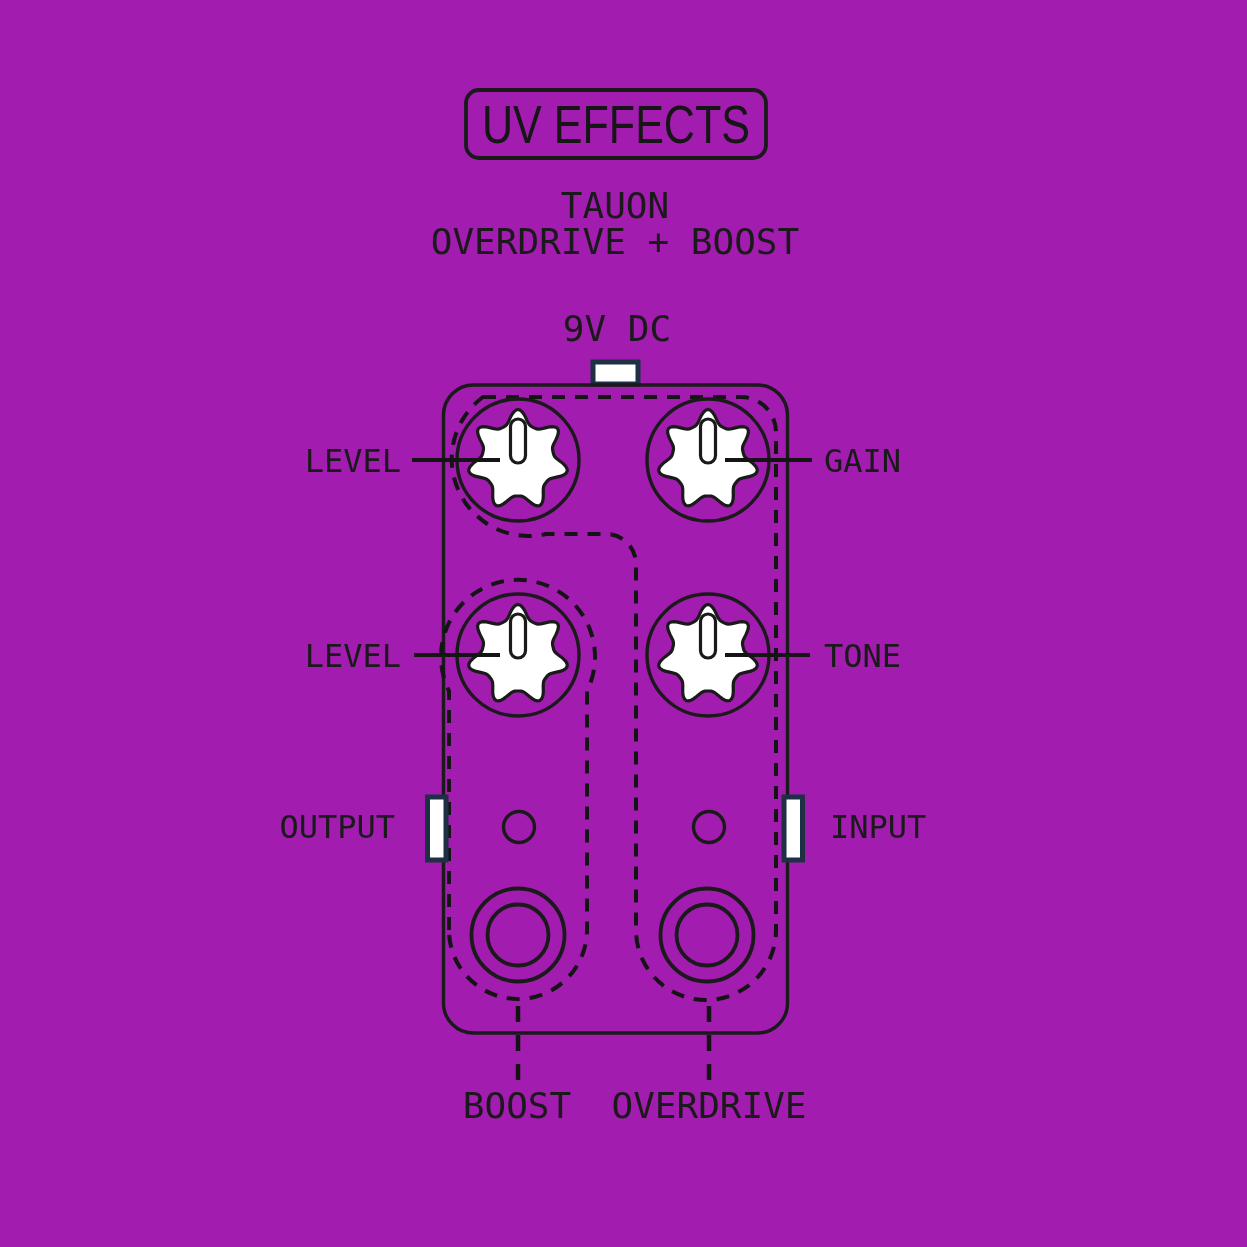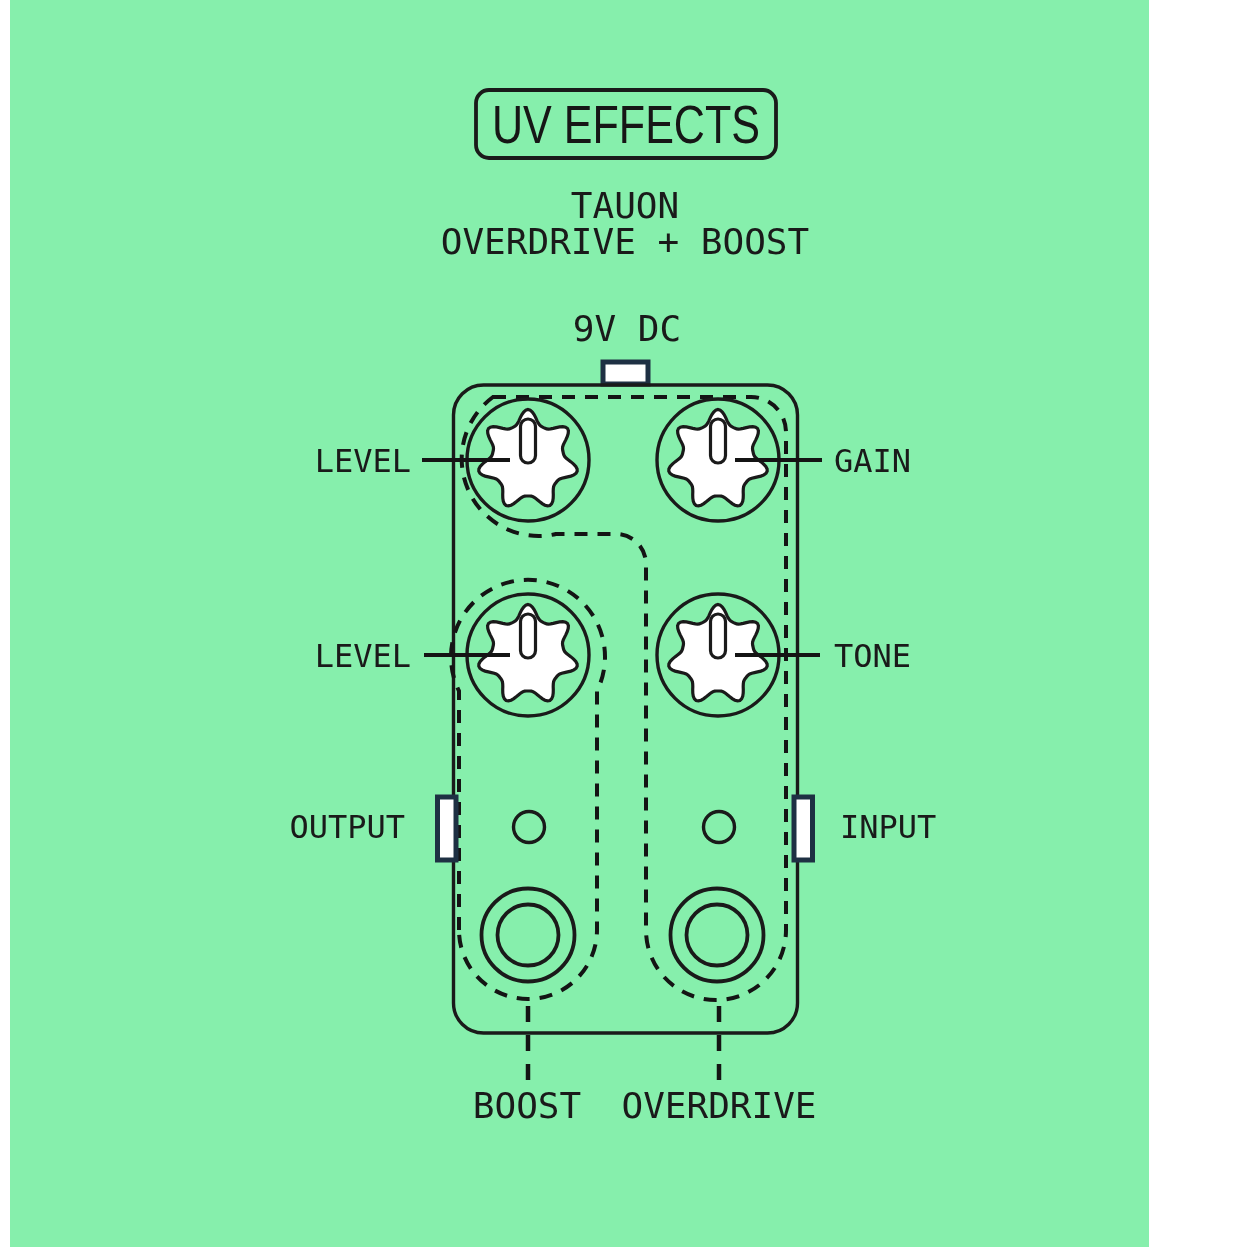--- a/index.html
+++ b/index.html
@@ -2,25 +2,24 @@
 <html><head>
 <meta charset="utf-8">
 <style>
   html, body {
     margin: 0;
     padding: 0;
     background: #ffffff;
   }
   .stage {
     position: relative;
-    width: 1139px;
+    width: 1247px;
     height: 1247px;
-    background: #86efac;
+    background: #a21caf;
     overflow: hidden;
-    margin-left: 10px;
   }
   svg { display: block; }
   .mono {
     font-family: "DejaVu Sans Mono", monospace;
     fill: #1a1a1a;
   }
   .logo-font {
     font-family: "Liberation Sans", sans-serif;
     fill: #161616;
   }

